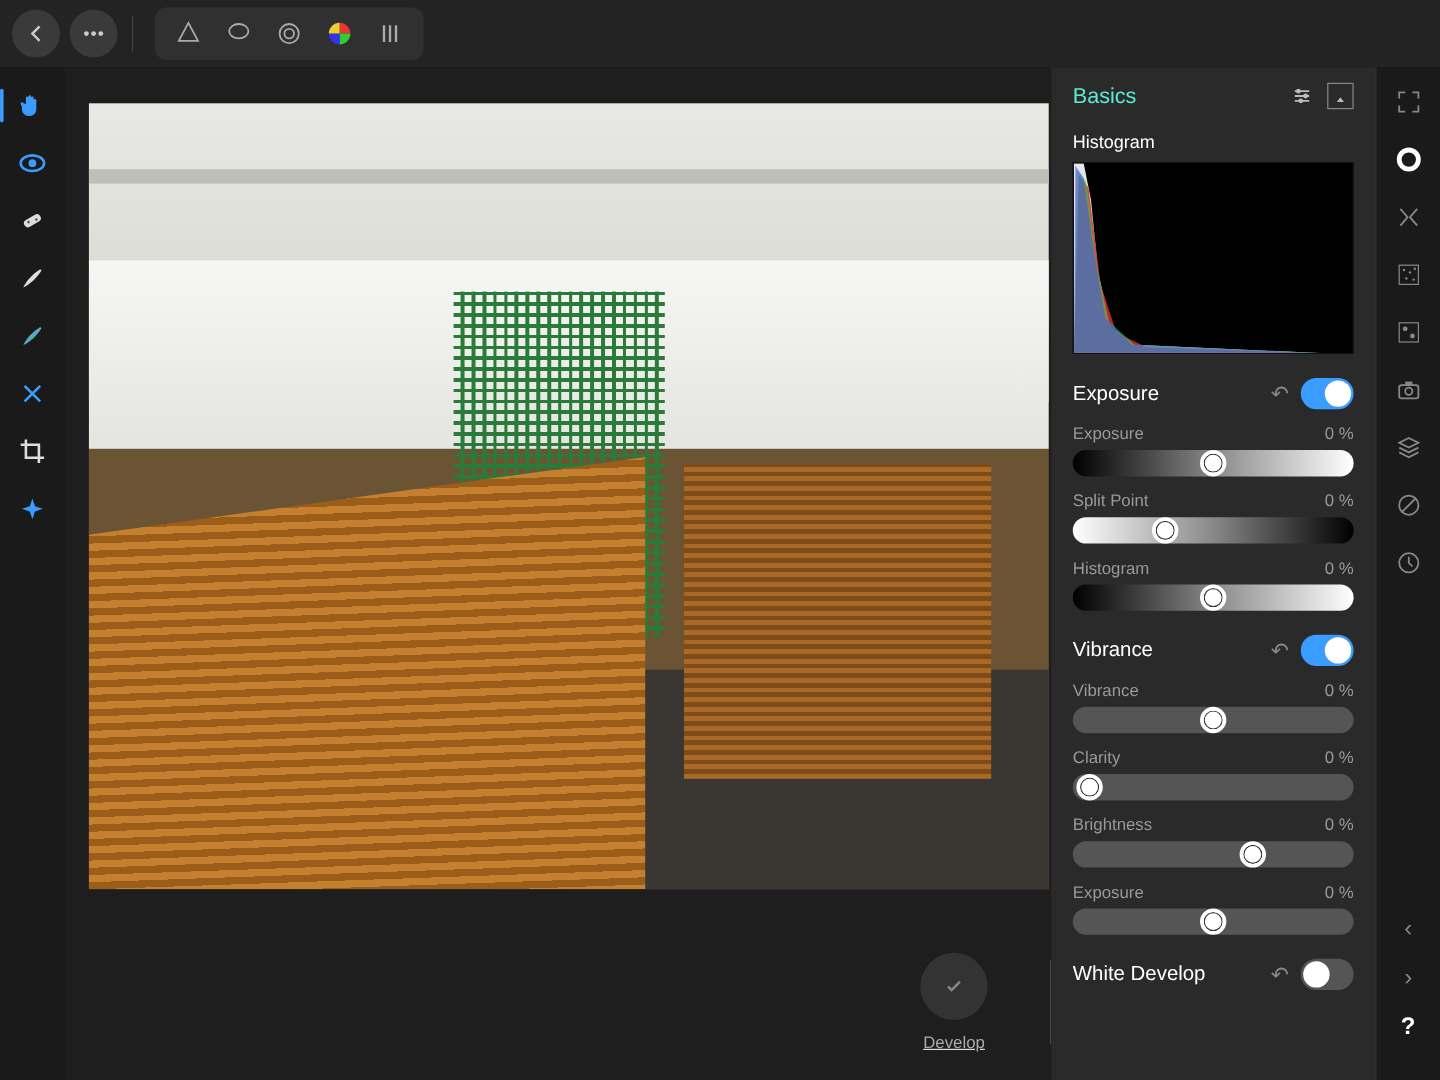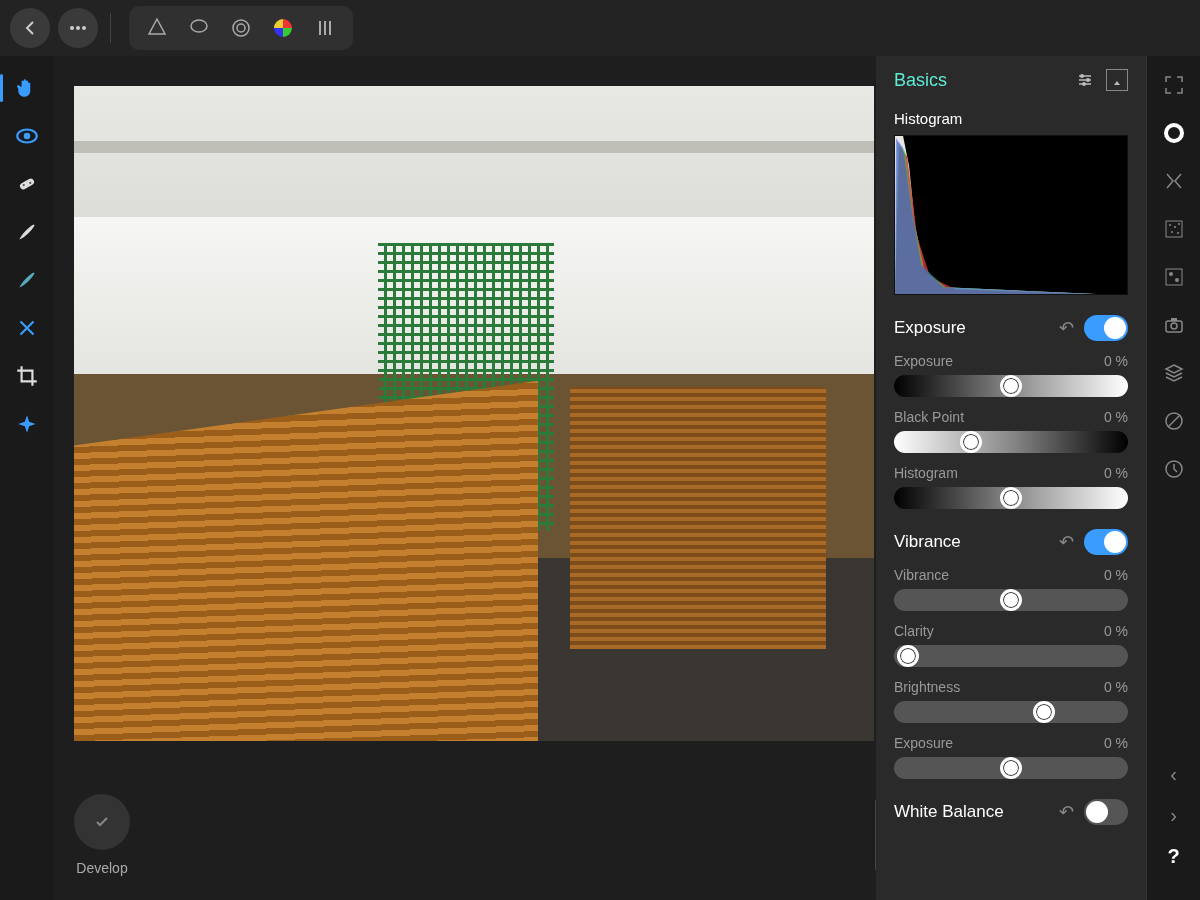--- a/index.html
+++ b/index.html
@@ -15,21 +15,21 @@
 .canvas-area { flex:1; display:flex; flex-direction:column; background:#1e1e1e; }
 .canvas { flex:1; display:flex; align-items:flex-start; justify-content:center; padding:30px 0 0 18px;}
 .photo { width:800px; height:655px; background:#6b5434; position:relative; overflow:hidden; }
 .ceiling { position:absolute; top:0; left:0; right:0; height:38%; background:linear-gradient(#e8e8e4,#d4d4ce); }
 .ceiling::after{content:"";position:absolute;top:22%;left:0;right:0;height:12px;background:#bfbfb8;}
 .bench { position:absolute; bottom:0; left:0; width:58%; height:55%; background:repeating-linear-gradient(178deg,#c4802e 0 6px,#9a5e1a 6px 12px); clip-path:polygon(0 18%,100% 0,100% 100%,0 100%);}
 .bench2{position:absolute;bottom:14%;right:6%;width:32%;height:40%;background:repeating-linear-gradient(0deg,#a86a26 0 4px,#7d4c18 4px 8px);}
 .floor{position:absolute;bottom:0;right:0;width:50%;height:28%;background:#3a3632;}
 .scaff{position:absolute;top:24%;left:38%;width:22%;height:44%;background:repeating-linear-gradient(90deg,transparent 0 6px,#2a7a3a 6px 9px),repeating-linear-gradient(0deg,transparent 0 6px,#2a7a3a 6px 9px);}
 .windows{position:absolute;top:20%;left:0;width:100%;height:24%;background:linear-gradient(#f6f6f4,#e4e4e0);}
-.bottom-actions { height:130px; display:flex; align-items:center; justify-content:space-between; gap:16px; }
+.bottom-actions { height:130px; display:flex; align-items:center; justify-content:flex-end; gap:32px;text-decoration:underline; }
 .action-set{display:flex;gap:18px;padding:0 20px;}
 .act-btn{display:flex;flex-direction:column;align-items:center;gap:10px;}
 .act-circ{width:56px;height:56px;border-radius:50%;background:#333;display:flex;align-items:center;justify-content:center;color:#888;}
 .act-lbl{font-size:14px;color:#aaa;}
 .divider{width:1px;height:70px;background:#444;}
 .panel { width:270px; background:#2a2a2a; display:flex; flex-direction:column; overflow-y:auto; padding:0 18px 18px;}
 .panel-head{display:flex;align-items:center;justify-content:space-between;height:48px;}
 .panel-title{font-size:18px;color:#5eead4;}
 .panel-head-icons{display:flex;gap:10px;}
 .panel-head-icons span{width:22px;height:22px;display:flex;align-items:center;justify-content:center;color:#bbb;}
@@ -223,21 +223,21 @@
           <div class="sl-head">
             <span>Exposure</span>
             <span>0 %</span>
           </div>
     <div class="sl-track grad-exp">
             <div class="sl-thumb" style="left:50%"></div>
           </div>
         </div>
         <div class="slider-row">
           <div class="sl-head">
-            <span>Black Point</span>
+            <span>Split Point</span>
             <span>0 %</span>
           </div>
     <div class="sl-track grad-bp">
             <div class="sl-thumb" style="left:33%"></div>
           </div>
         </div>
         <div class="slider-row">
           <div class="sl-head">
             <span>Histogram</span>
             <span>0 %</span>
@@ -283,21 +283,21 @@
         <div class="slider-row">
           <div class="sl-head">
             <span>Exposure</span>
             <span>0 %</span>
           </div>
     <div class="sl-track ">
             <div class="sl-thumb" style="left:50%"></div>
           </div>
         </div>
         <div class="group-head">
-          <span class="group-title">White Balance</span>
+          <span class="group-title">White Develop</span>
   <div class="group-ctrl">
             <span class="reset-ic">↶</span>
   <div class="toggle off"></div>
           </div>
         </div>
       </div>
   </div>
 
   <div class="right-strip">
     <div class="rs-ic">

